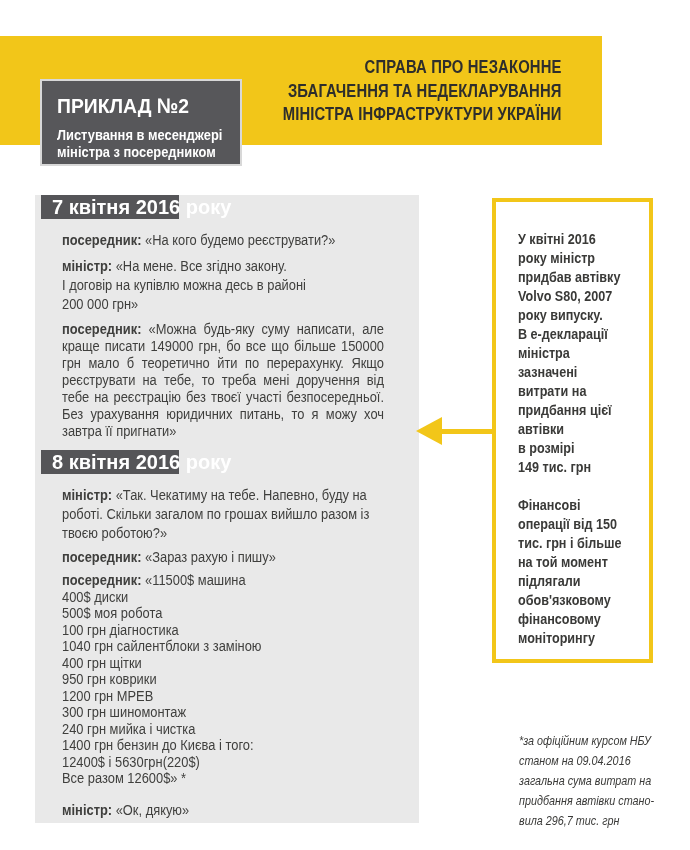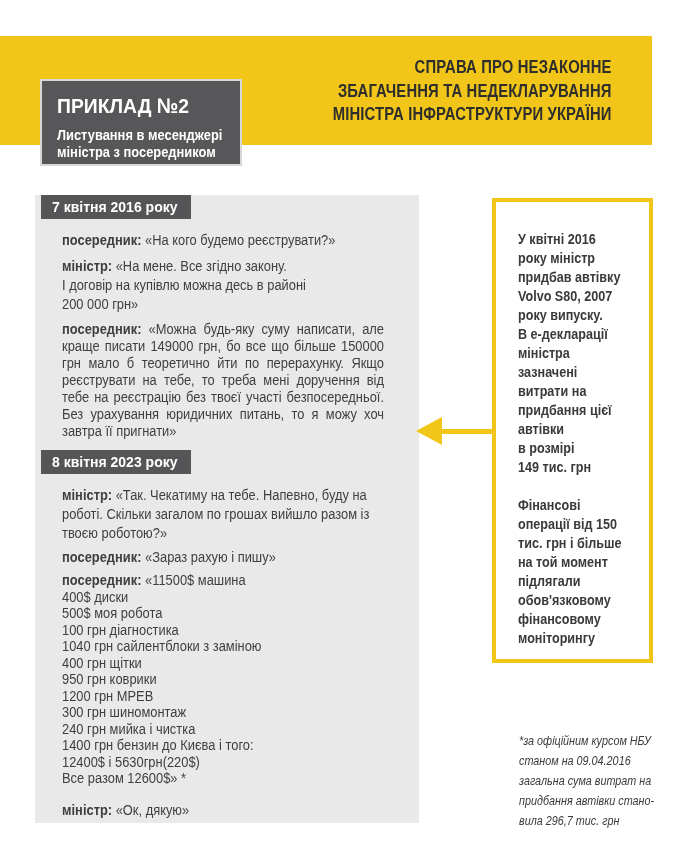--- a/index.html
+++ b/index.html
@@ -1,41 +1,41 @@
 <!DOCTYPE html>
 <html><head>
 <meta charset="utf-8">
 <style>
   html,body{margin:0;padding:0;background:#ffffff;}
   .page{
     position:relative;width:690px;height:850px;background:#ffffff;overflow:hidden;
     font-family:"Liberation Sans", sans-serif;color:#3F3F3D;
   }
   
-  .band{position:absolute;left:0;top:36px;width:652px;height:109px;background:#F2C619;}
+  .band{position:absolute;left:0;top:36px;width:566px;height:109px;background:#F2C619;padding-left:36px;}
   .band-title{
     position:absolute;top:19px;right:40px;text-align:right;
     font-size:19px;font-weight:bold;line-height:23.5px;color:#2E2E2C;
     transform:scaleX(0.78);transform-origin:100% 0;white-space:nowrap;letter-spacing:0.2px;
   }
   
   .example-box{
     position:absolute;left:40px;top:79px;width:202px;height:87px;box-sizing:border-box;
     background:#57575A;border:2px solid #D8D8D8;color:#ffffff;padding:13px 0 0 15px;
   }
   .example-title{font-size:21px;font-weight:bold;transform:scaleX(0.92);transform-origin:0 0;white-space:nowrap;}
   .example-subtitle{
     margin-top:9px;font-size:14px;font-weight:bold;line-height:16.5px;
     white-space:pre-line;width:195px;transform:scaleX(0.92);transform-origin:0 0;
   }
   
   .content{position:absolute;left:35px;top:195px;width:384px;height:628px;background:#E9E9E9;}
   .date-bar{
-    width:150px;height:24px;box-sizing:border-box;margin-left:6px;
-    background:#555558;color:#ffffff;font-size:14px;font-weight:bold;line-height:24px;padding-left:11px;
+    width:138px;height:24px;box-sizing:border-box;margin-left:6px;
+    background:#555558;color:#ffffff;font-size:20px;font-weight:bold;line-height:24px;padding-left:11px;
     white-space:nowrap;
   }
   .msg{
     margin:0 0 0 27px;width:350px;font-size:14px;color:#3F3F3D;
     transform:scaleX(0.92);transform-origin:0 0;
   }
   .msg .txt{white-space:pre-line;}
   .msg .spk{font-weight:bold;}
   .lh19{line-height:19px;}
   .lh17{line-height:17px;}
@@ -93,21 +93,21 @@
     <div class="date-bar">7 квітня 2016 року</div>
 
     <p class="msg lh19 mt12"><b class="spk">посередник:</b> <span class="txt">«На кого будемо реєструвати?»</span></p>
 
     <p class="msg lh19 mt7"><b class="spk">міністр:</b> <span class="txt">«На мене. Все згідно закону.
 І договір на купівлю можна десь в районі
 200 000 грн»</span></p>
 
     <p class="msg lh17 mt7 justify"><b class="spk">посередник:</b> <span class="txt">«Можна будь-яку суму написати, але краще писати 149000 грн, бо все що більше 150000 грн мало б теоретично йти по перерахунку. Якщо реєструвати на тебе, то треба мені доручення від тебе на реєстрацію без твоєї участі безпосередньої. Без урахування юридичних питань, то я можу хоч завтра її пригнати»</span></p>
 
-    <div class="date-bar mt10">8 квітня 2023 року</div>
+    <div class="date-bar mt10">8 квітня 2016 року</div>
 
     <p class="msg lh19 mt12"><b class="spk">міністр:</b> <span class="txt">«Так. Чекатиму на тебе. Напевно, буду на роботі. Скільки загалом по грошах вийшло разом із твоєю роботою?»</span></p>
 
     <p class="msg lh19 mt5"><b class="spk">посередник:</b> <span class="txt">«Зараз рахую і пишу»</span></p>
 
     <p class="msg lh165 mt5"><b class="spk">посередник:</b> <span class="txt">«11500$ машина
 400$ диски
 500$ моя робота
 100 грн діагностика
 1040 грн сайлентблоки з заміною

